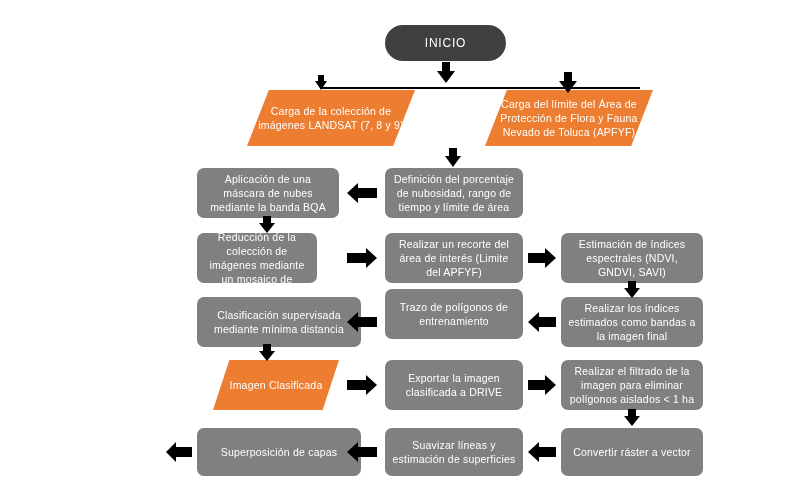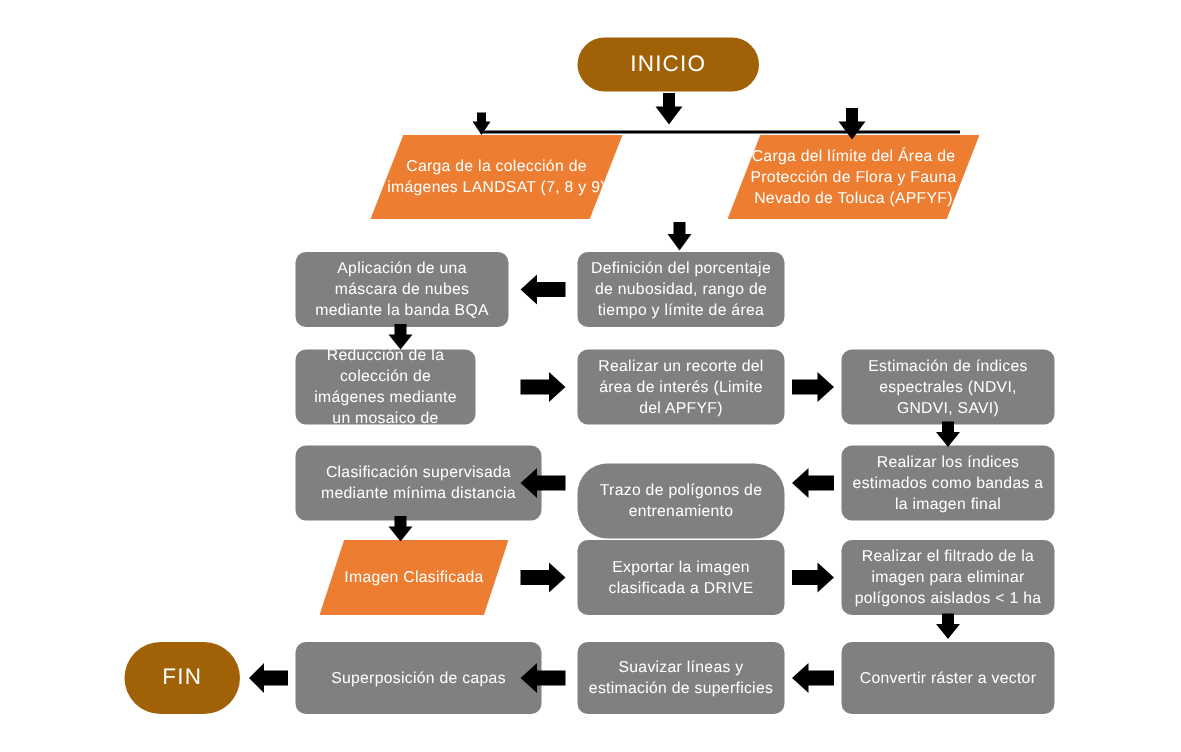--- a/index.html
+++ b/index.html
@@ -33,23 +33,23 @@
     letter-spacing: 0.2px;
     padding: 2px 6px;
   }
   .node-text {
     display: block;
     width: 100%;
     white-space: pre-line;
   }
 
   .shape-terminator {
-    background: #a16207;
+    background: #404040;
     border-radius: 999px;
-    font-size: 15px;
+    font-size: 12px;
     letter-spacing: 0.8px;
     align-items: center;
   }
   .shape-process {
     background: #808080;
     border-radius: 7px;
   }
   .shape-data {
     background: #ED7D31;
     
@@ -105,43 +105,40 @@
   </div>
 
   <div class="node shape-process" style="left:561px; top:233px; width:142px; height:50px;">
     <span class="node-text">Estimación de índices espectrales (NDVI, GNDVI, SAVI)</span>
   </div>
 
   <div class="node shape-process" style="left:197px; top:297px; width:164px; height:50px;">
     <span class="node-text">Clasificación supervisada mediante mínima distancia</span>
   </div>
 
-  <div class="node shape-process" style="left:385px; top:309px; width:138px; height:50px;border-radius:20px;">
+  <div class="node shape-process" style="left:385px; top:289px; width:138px; height:50px;">
     <span class="node-text">Trazo de polígonos de entrenamiento</span>
   </div>
 
   <div class="node shape-process" style="left:561px; top:297px; width:142px; height:50px;">
     <span class="node-text">Realizar los índices estimados como bandas a la imagen final</span>
   </div>
 
   <div class="node shape-data" style="left:213px; top:360px; width:126px; height:50px;">
     <span class="node-text">Imagen Clasificada</span>
   </div>
 
   <div class="node shape-process" style="left:385px; top:360px; width:138px; height:50px;">
     <span class="node-text">Exportar la imagen clasificada a DRIVE</span>
   </div>
 
   <div class="node shape-process" style="left:561px; top:360px; width:142px; height:50px;">
     <span class="node-text">Realizar el filtrado de la imagen para eliminar polígonos aislados &lt; 1 ha</span>
   </div>
 
-  <div class="node shape-terminator" style="left:83px; top:428px; width:77px; height:48px;">
-    <span class="node-text">FIN</span>
-  </div>
 
   <div class="node shape-process" style="left:197px; top:428px; width:164px; height:48px;">
     <span class="node-text">Superposición de capas</span>
   </div>
 
   <div class="node shape-process" style="left:385px; top:428px; width:138px; height:48px;">
     <span class="node-text">Suavizar líneas y estimación de superficies</span>
   </div>
 
   <div class="node shape-process" style="left:561px; top:428px; width:142px; height:48px;">

